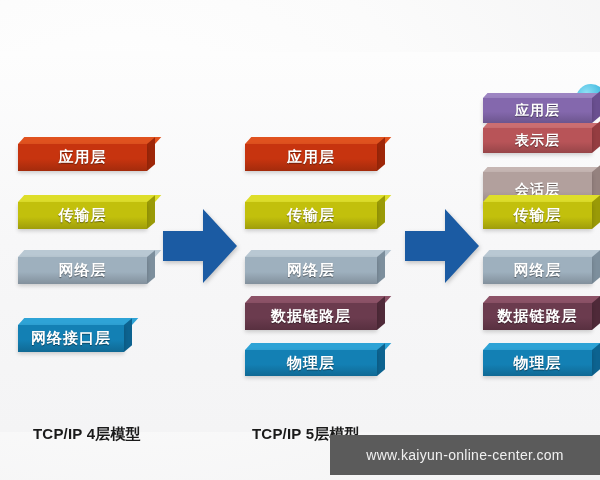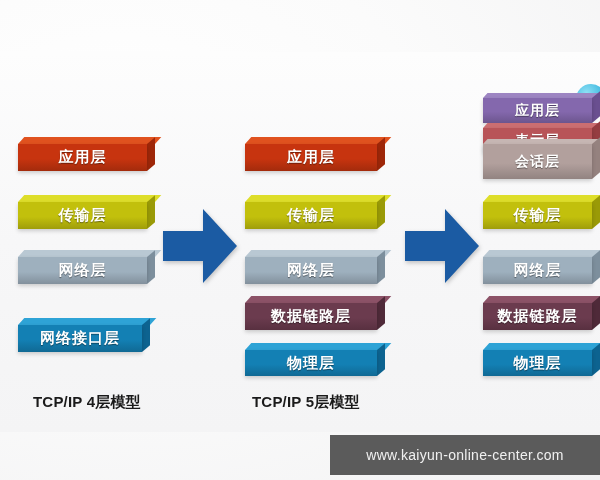--- a/index.html
+++ b/index.html
@@ -70,20 +70,21 @@
   .arrow svg{display:block;filter:drop-shadow(1px 2px 2px rgba(0,0,0,.22));}
 
   
   .caption{
     position:absolute;
     color:#1a1a1a;
     font-weight:700;
     font-size:15px;
     white-space:nowrap;
     letter-spacing:.2px;
+    margin-top:32px;
   }
 
   
   .deco-circle{
     position:absolute;border-radius:50%;
     background:radial-gradient(circle at 35% 30%,#7fd8ef 0%,#35b4dd 60%,#1f9dc8 100%);
   }
 </style>
 </head>
 <body>
@@ -103,21 +104,21 @@
   <div class="bar" style="left:18px;top:195px;width:137px;height:34px;">
     <div class="top" style="background: rgb(222, 222, 42);"></div>
     <div class="side" style="background: rgb(154, 154, 7);"></div>
     <div class="face" style="background: linear-gradient(rgb(194, 192, 12) 0%, rgb(194, 192, 12) 55%, rgb(159, 157, 10) 100%);">传输层</div>
   </div>
   <div class="bar" style="left:18px;top:250px;width:137px;height:34px;">
     <div class="top" style="background: rgb(185, 200, 211);"></div>
     <div class="side" style="background: rgb(125, 143, 157);"></div>
     <div class="face" style="background: linear-gradient(rgb(158, 176, 190) 0%, rgb(158, 176, 190) 55%, rgb(130, 144, 156) 100%);">网络层</div>
   </div>
-  <div class="bar" style="left:18px;top:318px;width:132px;height:34px;">
+  <div class="bar" style="left:18px;top:318px;width:114px;height:34px;">
     <div class="top" style="background: rgb(46, 163, 214);"></div>
     <div class="side" style="background: rgb(13, 99, 144);"></div>
     <div class="face" style="background: linear-gradient(rgb(19, 128, 180) 0%, rgb(19, 128, 180) 55%, rgb(16, 105, 148) 100%);">网络接口层</div>
   </div>
 
   <div class="arrow" style="left:163px;top:207px;">
     <svg width="74" height="78" viewBox="0 0 74 78">
       <polygon points="0,24 40,24 40,2 74,39 40,76 40,54 0,54" fill="#1b5ba3"></polygon>
     </svg>
   </div>
@@ -157,21 +158,21 @@
   <div class="bar tight" style="left:483px;top:93px;width:117px;height:30px;">
     <div class="top" style="background: rgb(157, 133, 194);"></div>
     <div class="side" style="background: rgb(106, 79, 144);"></div>
     <div class="face" style="background: linear-gradient(rgb(132, 104, 173) 0%, rgb(132, 104, 173) 55%, rgb(108, 85, 142) 100%);">应用层</div>
   </div>
   <div class="bar tight" style="left:483px;top:123px;width:117px;height:30px;">
     <div class="top" style="background: rgb(203, 110, 113);"></div>
     <div class="side" style="background: rgb(149, 61, 65);"></div>
     <div class="face" style="background: linear-gradient(rgb(184, 84, 88) 0%, rgb(184, 84, 88) 55%, rgb(151, 69, 72) 100%); text-align: right;">表示层</div>
   </div>
-  <div class="bar tight" style="left:483px;top:139px;width:117px;height:40px;">
+  <div class="bar tight" style="left:483px;top:167px;width:117px;height:40px;">
     <div class="top" style="background: rgb(198, 182, 179);"></div>
     <div class="side" style="background: rgb(149, 130, 127);"></div>
     <div class="face" style="background: linear-gradient(rgb(178, 160, 157) 0%, rgb(178, 160, 157) 55%, rgb(146, 131, 129) 100%);">会话层</div>
   </div>
   <div class="bar" style="left:483px;top:195px;width:117px;height:34px;">
     <div class="top" style="background: rgb(222, 222, 42);"></div>
     <div class="side" style="background: rgb(154, 154, 7);"></div>
     <div class="face" style="background: linear-gradient(rgb(194, 192, 12) 0%, rgb(194, 192, 12) 55%, rgb(159, 157, 10) 100%);">传输层</div>
   </div>
   <div class="bar" style="left:483px;top:250px;width:117px;height:34px;">

